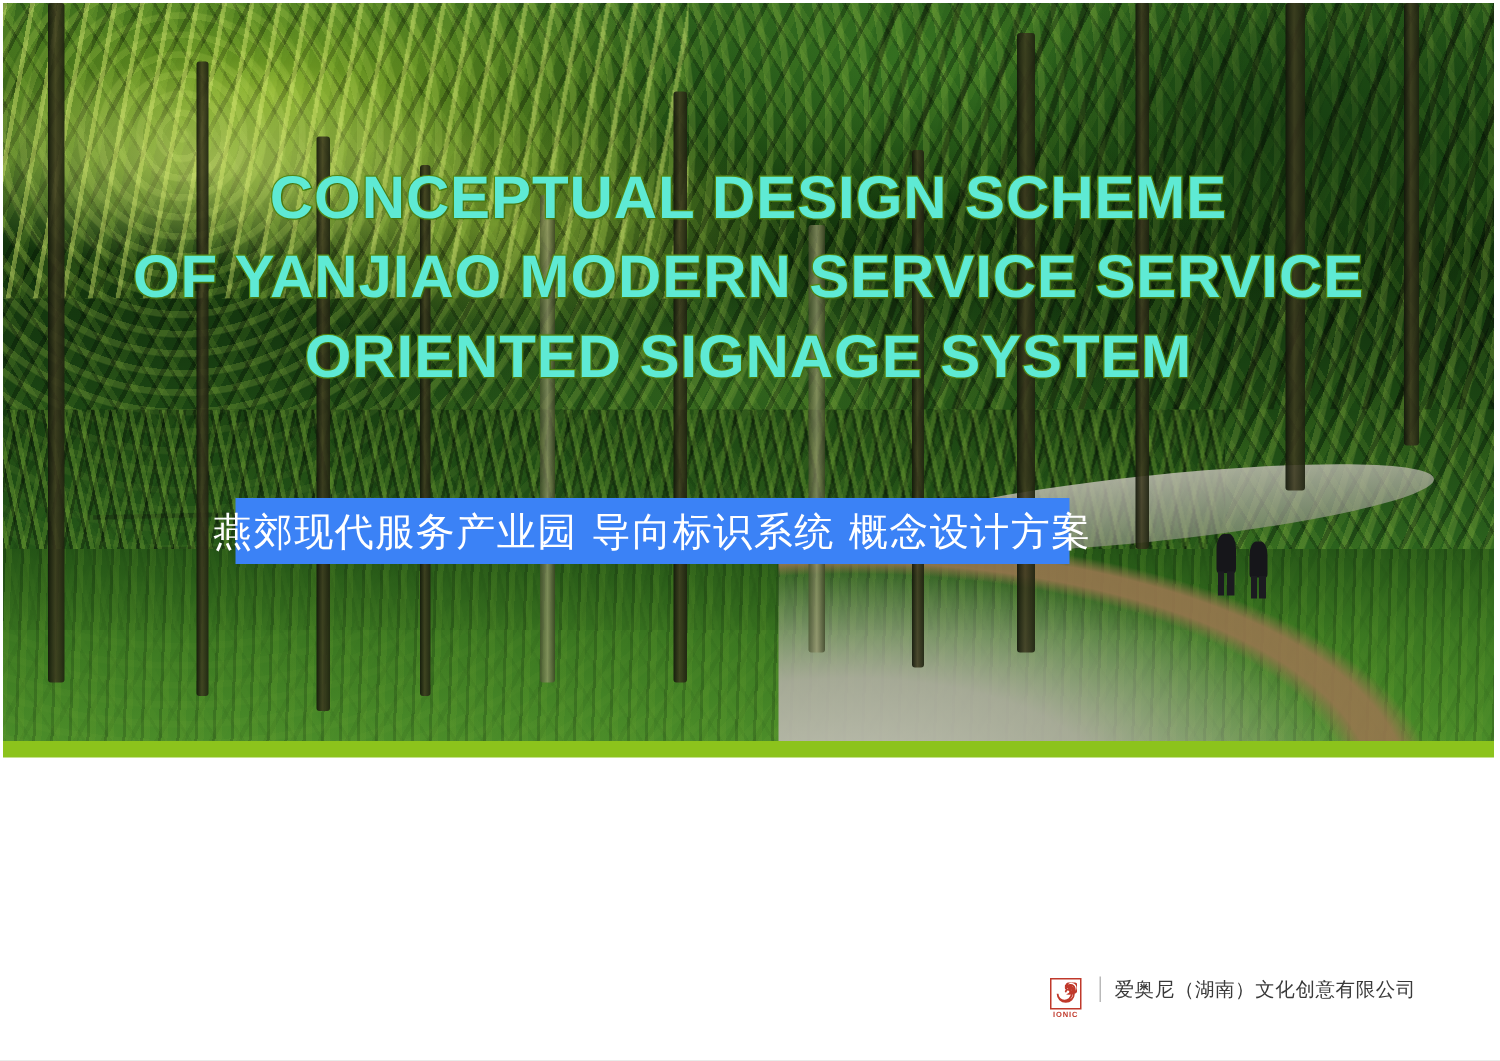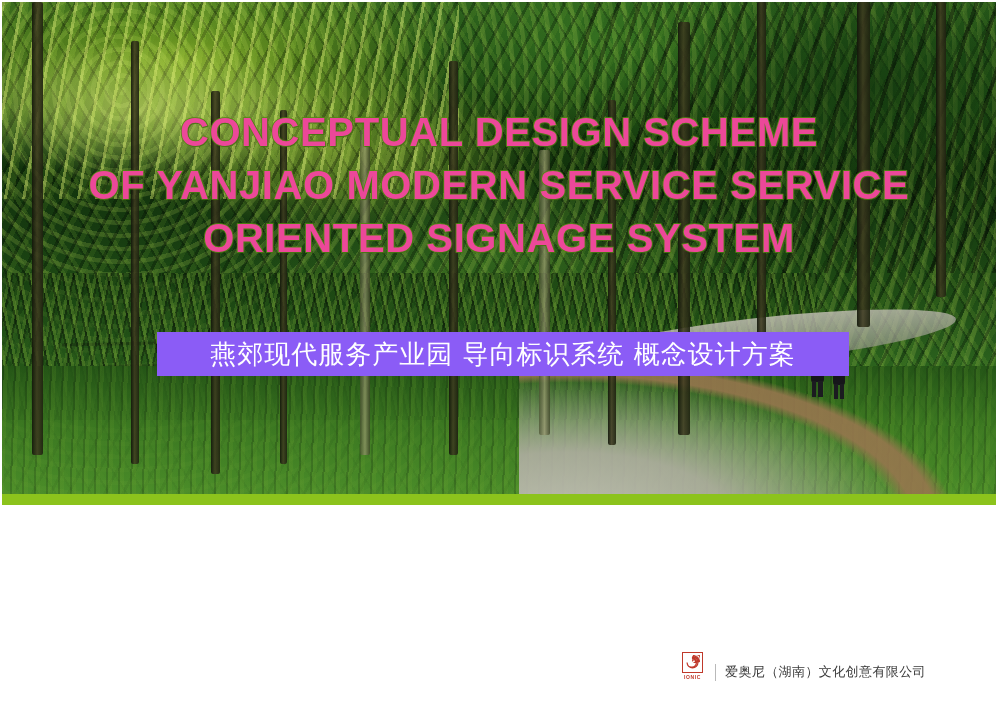--- a/index.html
+++ b/index.html
@@ -183,39 +183,39 @@
     text-align: center;
     line-height: 1.10;
     pointer-events: none;
   }
   .title-line {
     display: block;
     font-family: "Liberation Sans", "DejaVu Sans", sans-serif;
     font-weight: 700;
     font-size: 40px;
     letter-spacing: 0.6px;
-    color: #ec4899;
+    color: #5eead4;
     -webkit-text-stroke: 1.6px #5a8f16;
     paint-order: stroke fill;
     text-shadow:
       0 0 2px rgba(70,120,20,0.9),
       1px 1px 0 rgba(60,100,16,0.55);
     margin: 0 0 9px 0;
     white-space: nowrap;
   }
   .title-line:last-child { margin-bottom: 16px; }
 
   
   .cn-banner {
     position: absolute;
     left: 155px;
     top: 330px;
-    width: 692px;
+    width: 556px;
     height: 44px;
-    background: #8b5cf6;
+    background: #3b82f6;
     display: flex;
     align-items: center;
     justify-content: center;
   }
   .cn-banner-text {
     font-family: "DejaVu Sans", "Liberation Sans", sans-serif;
     font-size: 26px;
     font-weight: 400;
     color: #ffffff;
     letter-spacing: 1px;
@@ -228,24 +228,24 @@
     left: 2px;
     top: 494px;
     width: 994px;
     height: 11px;
     background: #8cc31c;
   }
 
   
   .footer {
     position: absolute;
-    right: 74px;
+    right: 56px;
     bottom: 26px;
     display: flex;
-    align-items: flex-end;
+    align-items: flex-start;
     gap: 9px;
   }
   .logo-mark {
     width: 27px;
     height: 30px;
     display: flex;
     flex-direction: column;
     align-items: center;
     justify-content: center;
   }

